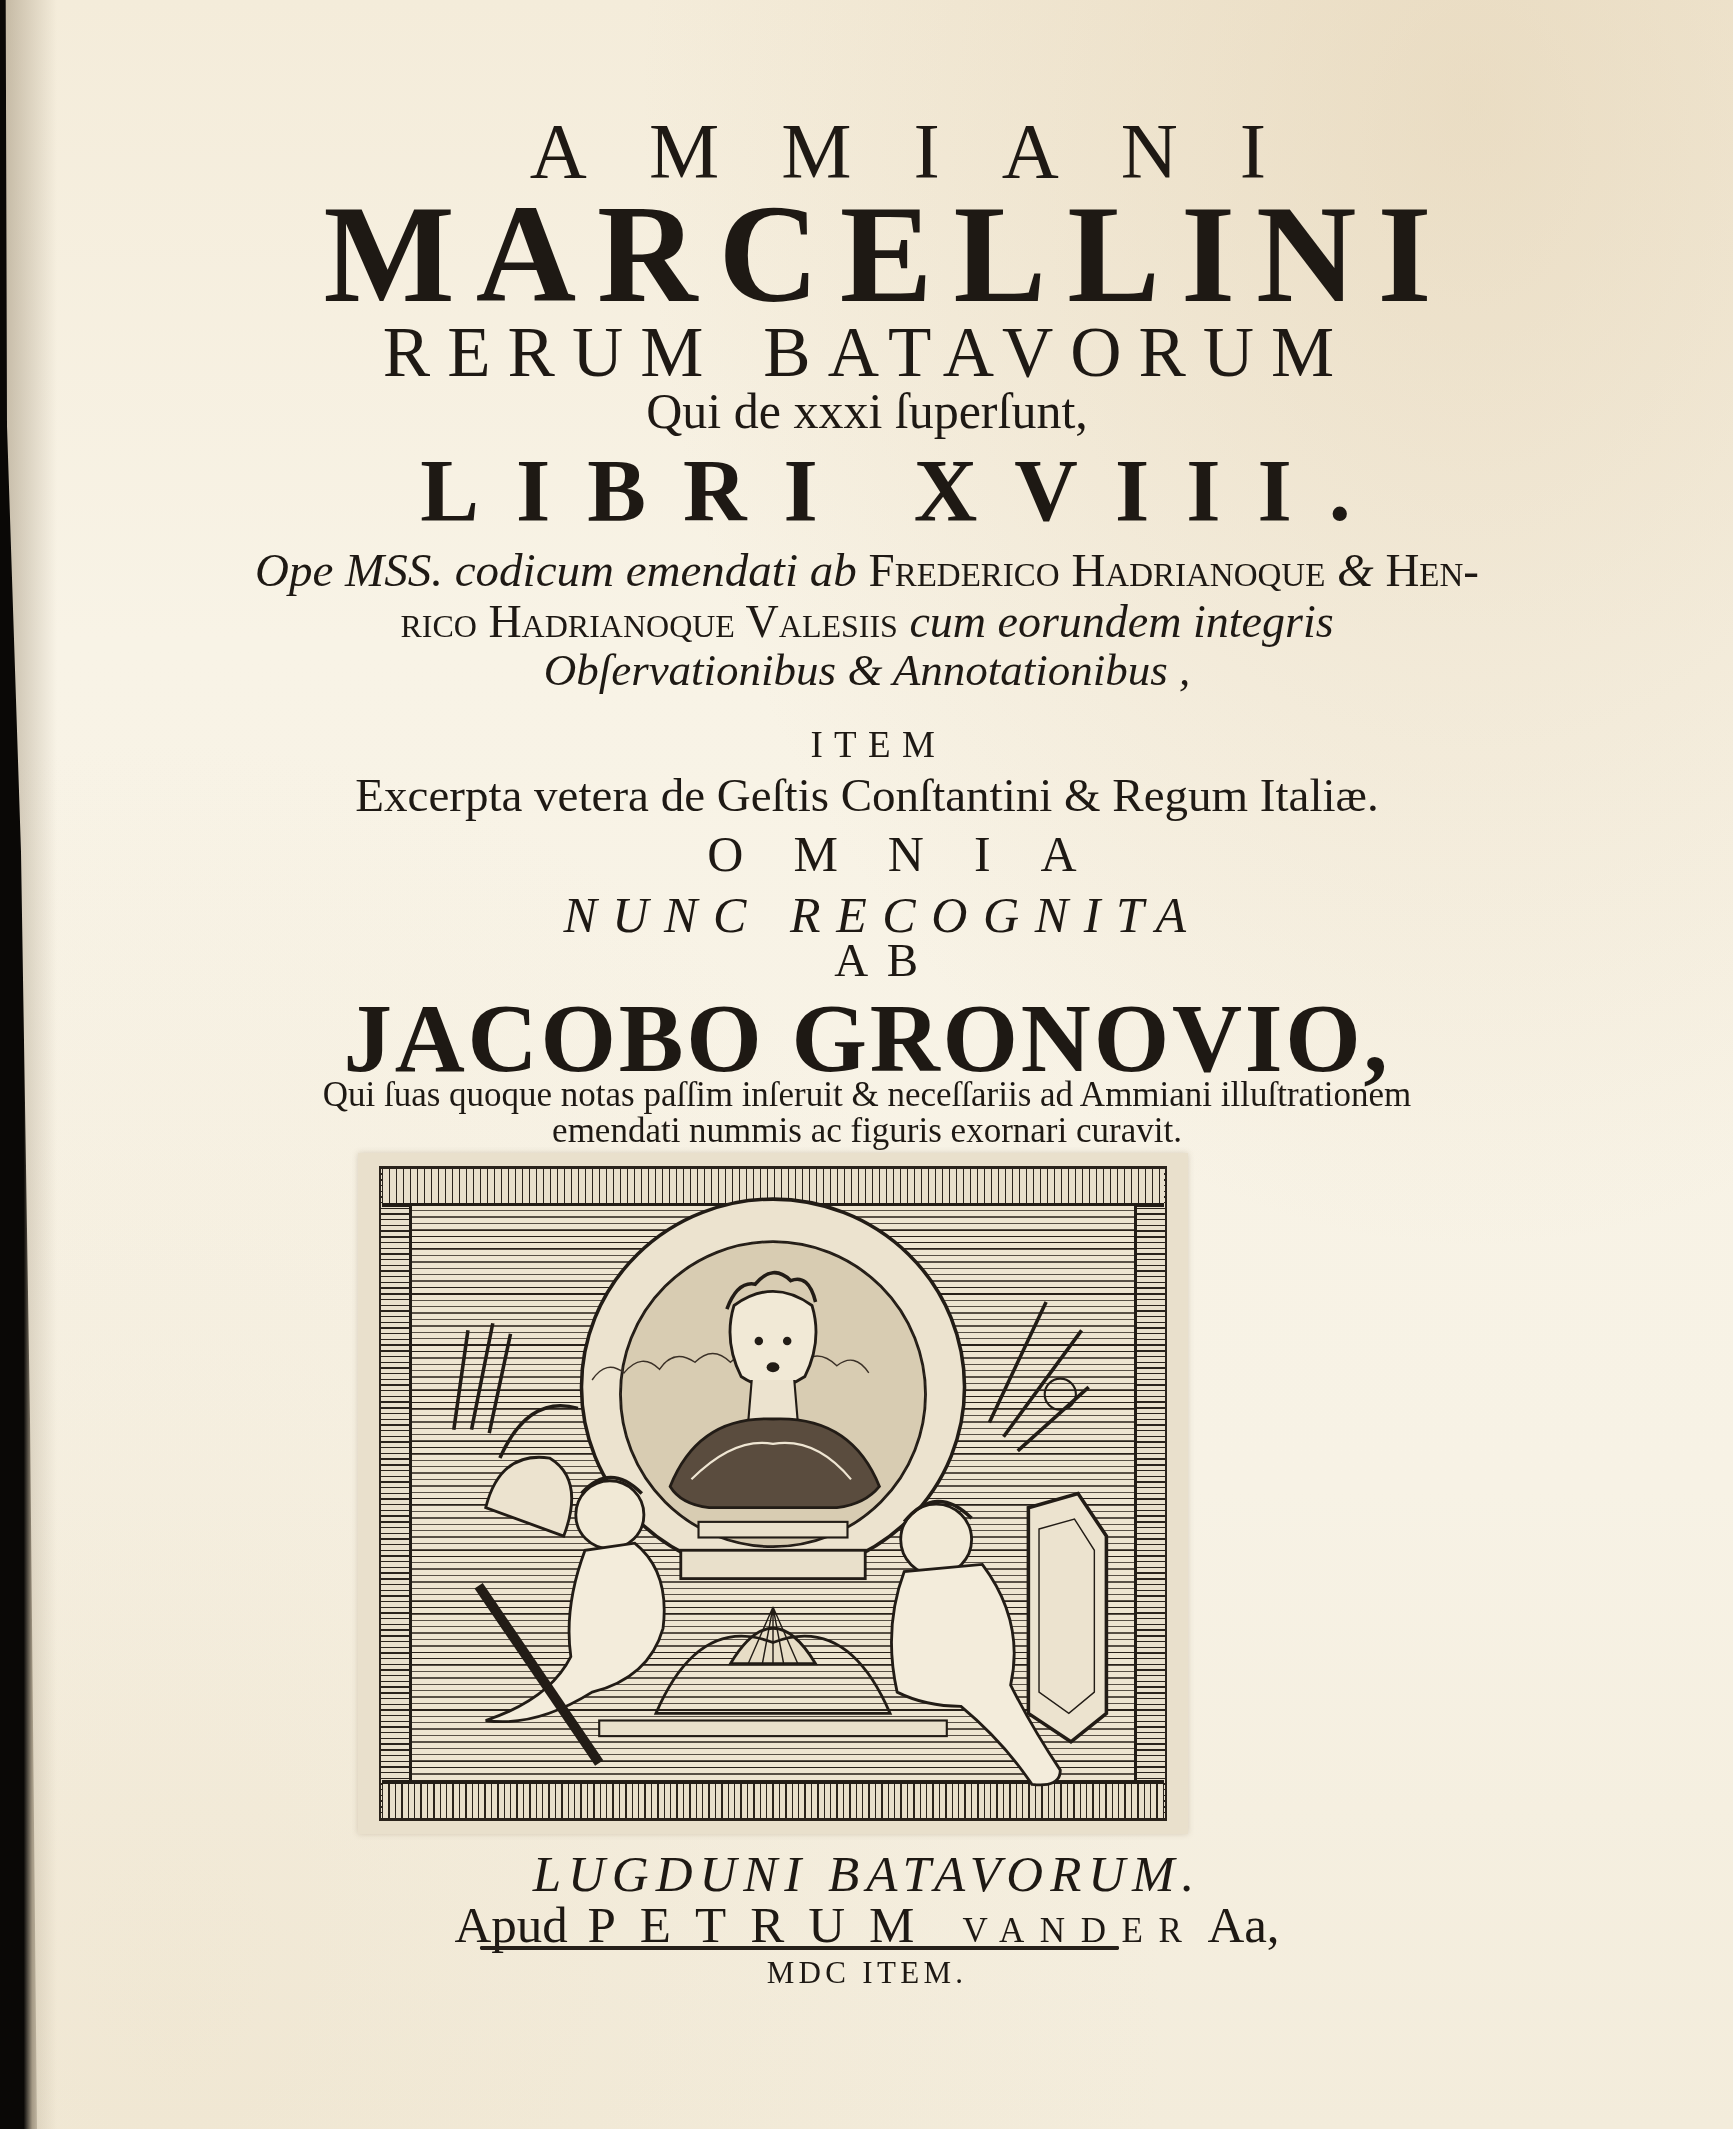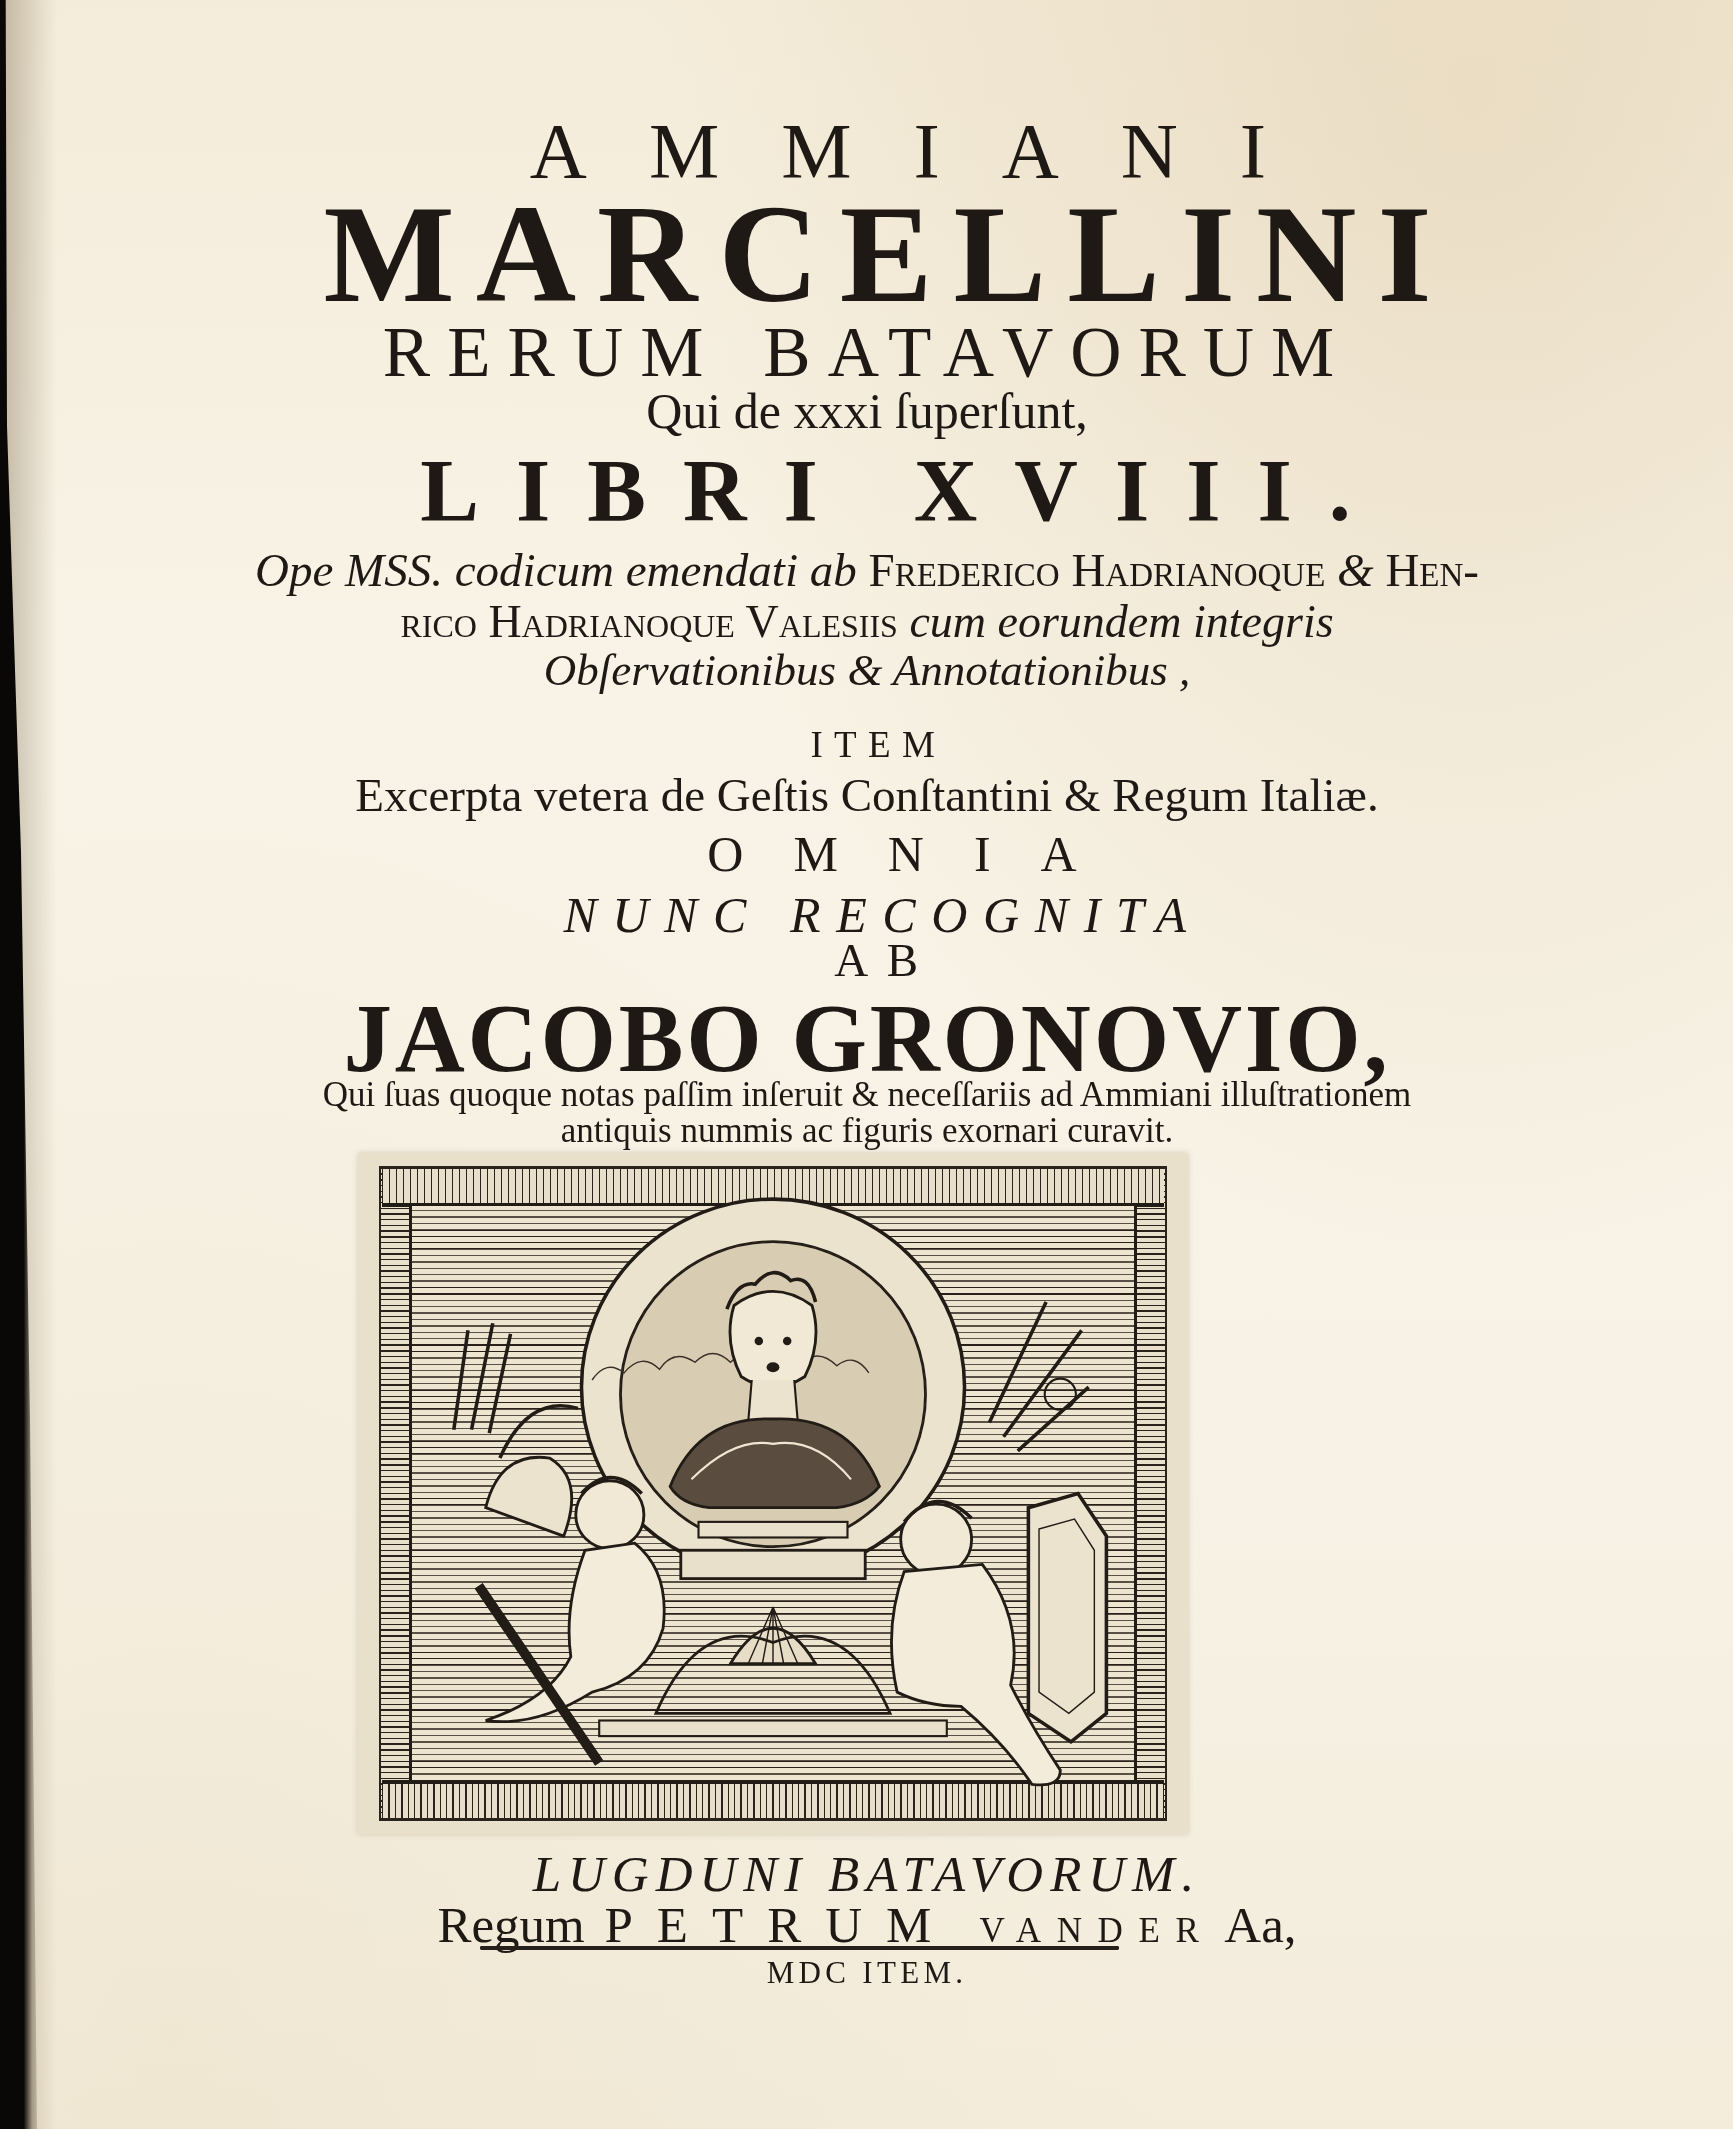--- a/index.html
+++ b/index.html
@@ -117,21 +117,21 @@
 <div id="l-ope3" class="line ital">Obſervationibus &amp; Annotationibus ,</div>
 
 <div id="l-item" class="line">ITEM</div>
 <div id="l-excerpta" class="line">Excerpta vetera de Geſtis Conſtantini &amp; Regum Italiæ.</div>
 <div id="l-omnia" class="line">OMNIA</div>
 <div id="l-nunc" class="line ital">NUNC RECOGNITA</div>
 <div id="l-ab" class="line">AB</div>
 
 <div id="l-jacobo" class="line">JACOBO GRONOVIO,</div>
 <div id="l-quisuas" class="line">Qui ſuas quoque notas paſſim inſeruit &amp; neceſſariis ad Ammiani illuſtrationem</div>
-<div id="l-antiquis" class="line">antiquis nummis ac figuris exornari curavit.</div>
+<div id="l-antiquis" class="line">emendati nummis ac figuris exornari curavit.</div>
 
 <div class="engraving">
   <div class="frame-outer"></div>
   <div class="frame-bevel-top"></div>
   <div class="frame-bevel-bottom"></div>
   <div class="frame-inner"></div>
   <svg width="830" height="681" viewBox="0 0 1170 960">
 
     <g>
       <ellipse cx="585" cy="330" rx="270" ry="265" fill="#ece3cf" stroke="#221c16" stroke-width="5"></ellipse>
@@ -181,20 +181,20 @@
       <path d="M945 500 l70 -20 l40 60 l0 250 l-50 40 l-60 -40 z" fill="#ece3cf" stroke="#221c16" stroke-width="5"></path>
       <path d="M960 530 l50 -14 l28 44 l0 200 l-36 30 l-42 -30 z" fill="none" stroke="#221c16" stroke-width="2"></path>
       <path d="M890 380 l80 -170 M910 400 l110 -150 M930 420 l100 -90" stroke="#221c16" stroke-width="5"></path>
       <circle cx="990" cy="340" r="22" fill="none" stroke="#221c16" stroke-width="3"></circle>
     </g>
   </svg>
 </div>
 
 <div id="l-lugduni" class="line ital">LUGDUNI BATAVORUM.</div>
 <div id="l-apud" class="line">
-  <span>Regum</span>
+  <span>Apud</span>
   <span class="petrum">PETRUM</span>
   <span class="vander">VANDER</span>
   <span>Aa,</span>
 </div>
 <div class="imprint-rule"></div>
 <div id="l-year" class="line">MDC ITEM.</div>
 
 
 </body></html>

